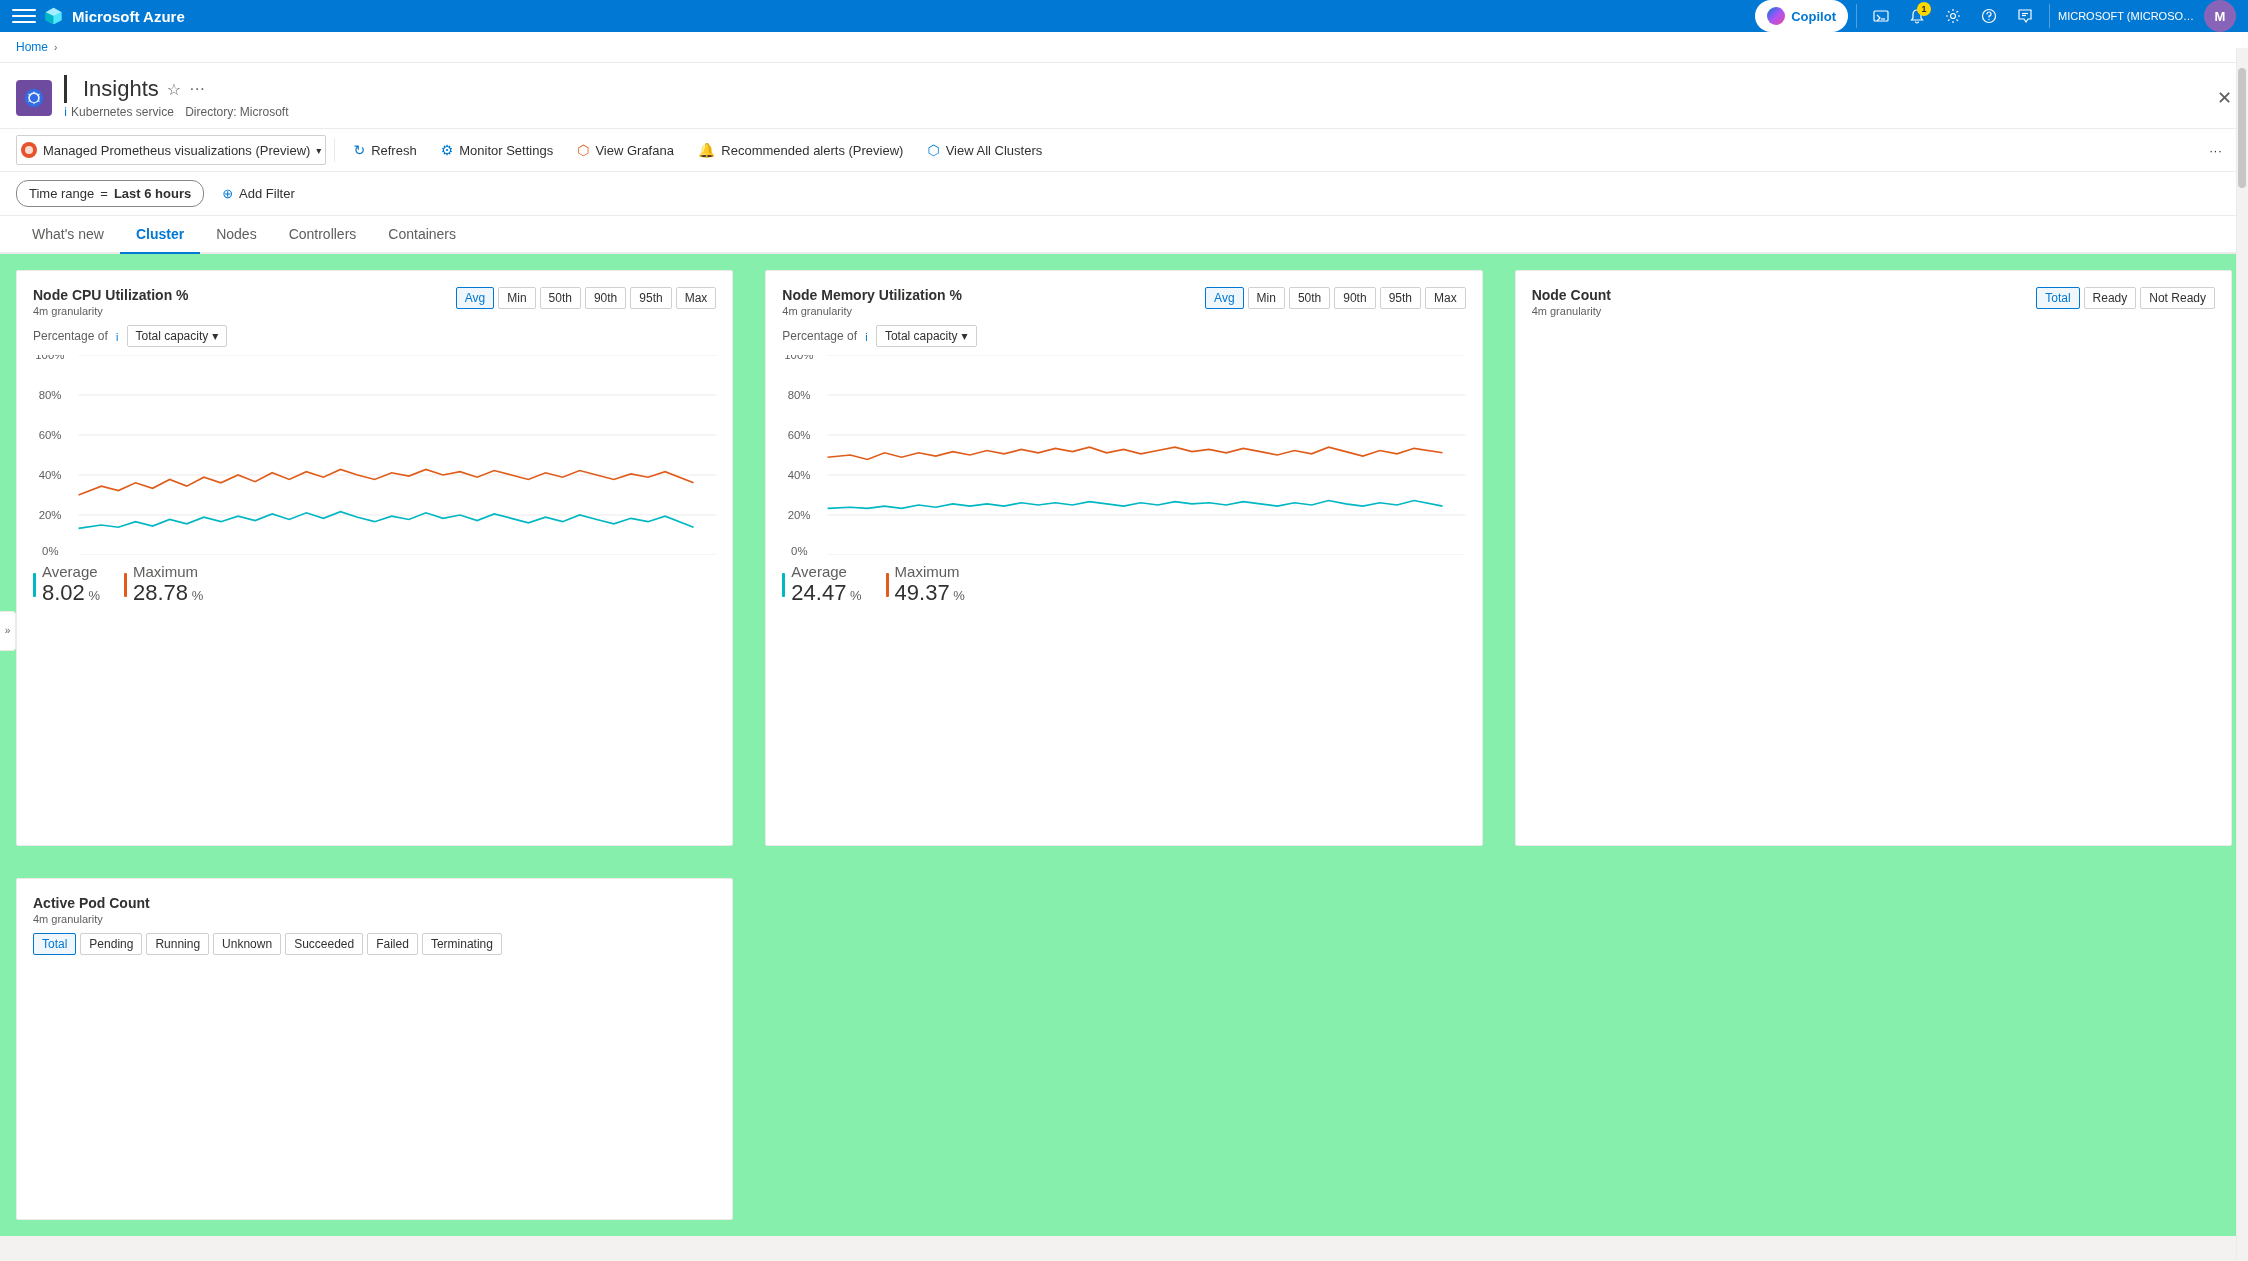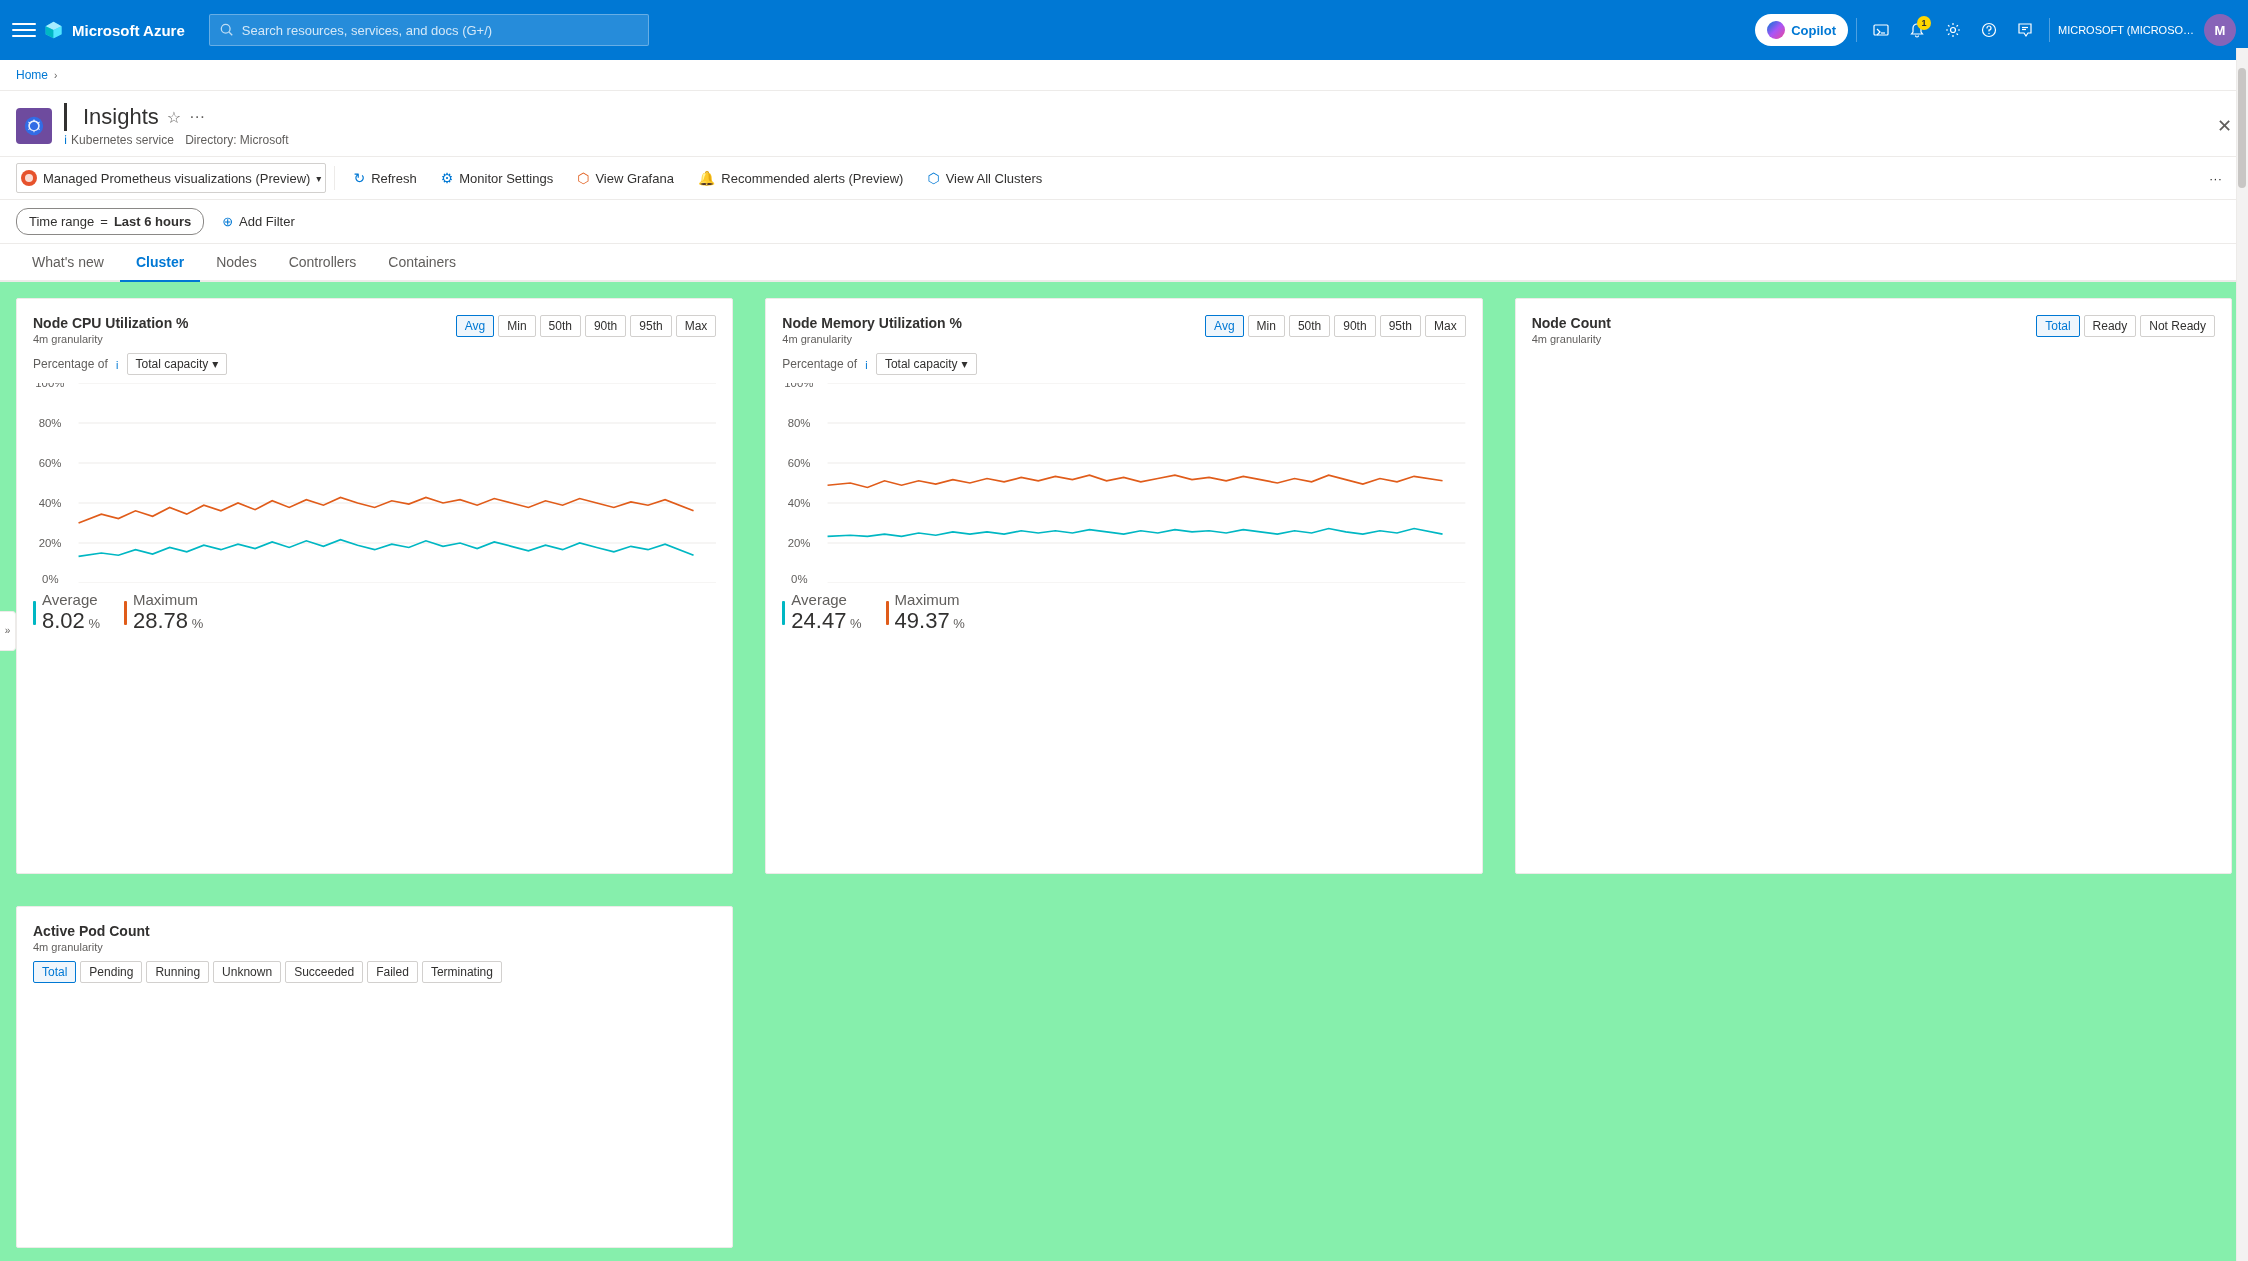--- a/index.html
+++ b/index.html
@@ -1,20 +1,20 @@
 <!DOCTYPE html>
 <html><head>
   <meta charset="utf-8">
   <style>
     * { box-sizing: border-box; margin: 0; padding: 0; }
     body { font-family: 'Segoe UI', Arial, sans-serif; background: #f3f2f1; font-size: 13px; color: #323130; overflow: hidden; }
 
     
     .top-nav {
-      display: flex; align-items: center; background: #0078d4; height: 60px;
+      display: flex; align-items: center; background: #0078d4; height: 32px;
       padding: 0 12px; gap: 8px; color: white;
     }
     .top-nav .hamburger { width: 24px; height: 24px; display: flex; flex-direction: column; justify-content: center; gap: 4px; cursor: pointer; }
     .top-nav .hamburger span { display: block; height: 2px; background: white; border-radius: 1px; }
     .top-nav .brand { display: flex; align-items: center; gap: 8px; font-size: 15px; font-weight: 600; color: white; white-space: nowrap; }
     .top-nav .brand-logo { width: 20px; height: 20px; }
     .top-nav .search-bar {
       flex: 1; max-width: 440px; height: 32px; background: rgba(255,255,255,0.15);
       border: 1px solid rgba(255,255,255,0.3); border-radius: 2px;
       display: flex; align-items: center; padding: 0 10px; gap: 8px; color: rgba(255,255,255,0.8);
@@ -181,27 +181,20 @@
       <span></span>
   </div>
   <div class="brand">
     <svg class="brand-logo" viewBox="0 0 24 24" fill="none" xmlns="http://www.w3.org/2000/svg">
       <path d="M11.5 2L2 7.5V17L11.5 22L21 17V7.5L11.5 2Z" fill="#50e6ff" opacity="0.8"></path>
       <path d="M11.5 2L2 7.5L11.5 12L21 7.5L11.5 2Z" fill="#b3f0ff" opacity="0.9"></path>
       <path d="M11.5 12L2 7.5V17L11.5 22V12Z" fill="#00b7c3"></path>
       <path d="M11.5 12L21 7.5V17L11.5 22V12Z" fill="#50e6ff"></path>
     </svg>
     <span>Microsoft Azure</span>
-  </div>
-  <div class="search-bar">
-    <svg width="14" height="14" viewBox="0 0 16 16" fill="rgba(255,255,255,0.7)">
-        <circle cx="6.5" cy="6.5" r="5" stroke="rgba(255,255,255,0.7)" stroke-width="1.5" fill="none"></circle>
-        <line x1="10.5" y1="10.5" x2="14" y2="14" stroke="rgba(255,255,255,0.7)" stroke-width="1.5"></line>
-      </svg>
-    <span>Search resources, services, and docs (G+/)</span>
   </div>
   <div class="right-icons">
     <button class="copilot-btn">
       <div class="copilot-logo"></div>
       <span>Copilot</span>
     </button>
     <div class="divider-v"></div>
     <div class="icon-btn">
       <svg width="16" height="16" viewBox="0 0 16 16" fill="white">
           <rect x="1" y="3" width="14" height="10" rx="1" stroke="white" stroke-width="1.2" fill="none"></rect>

